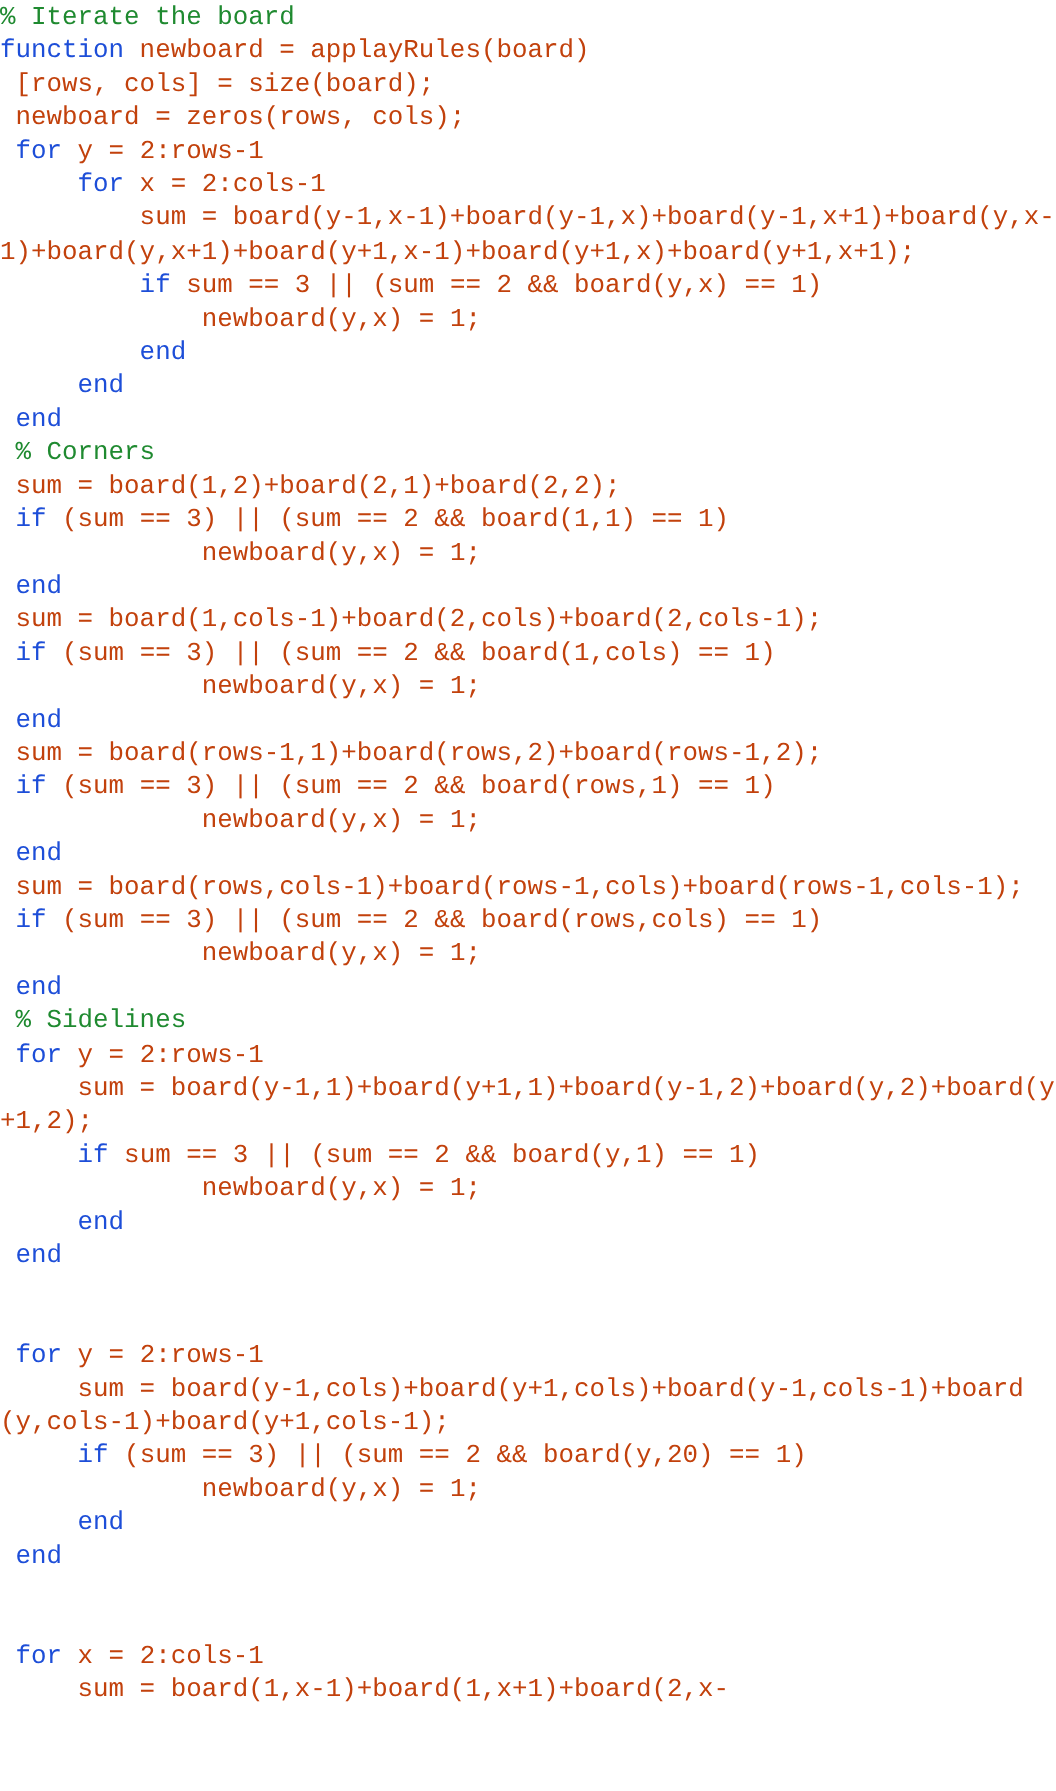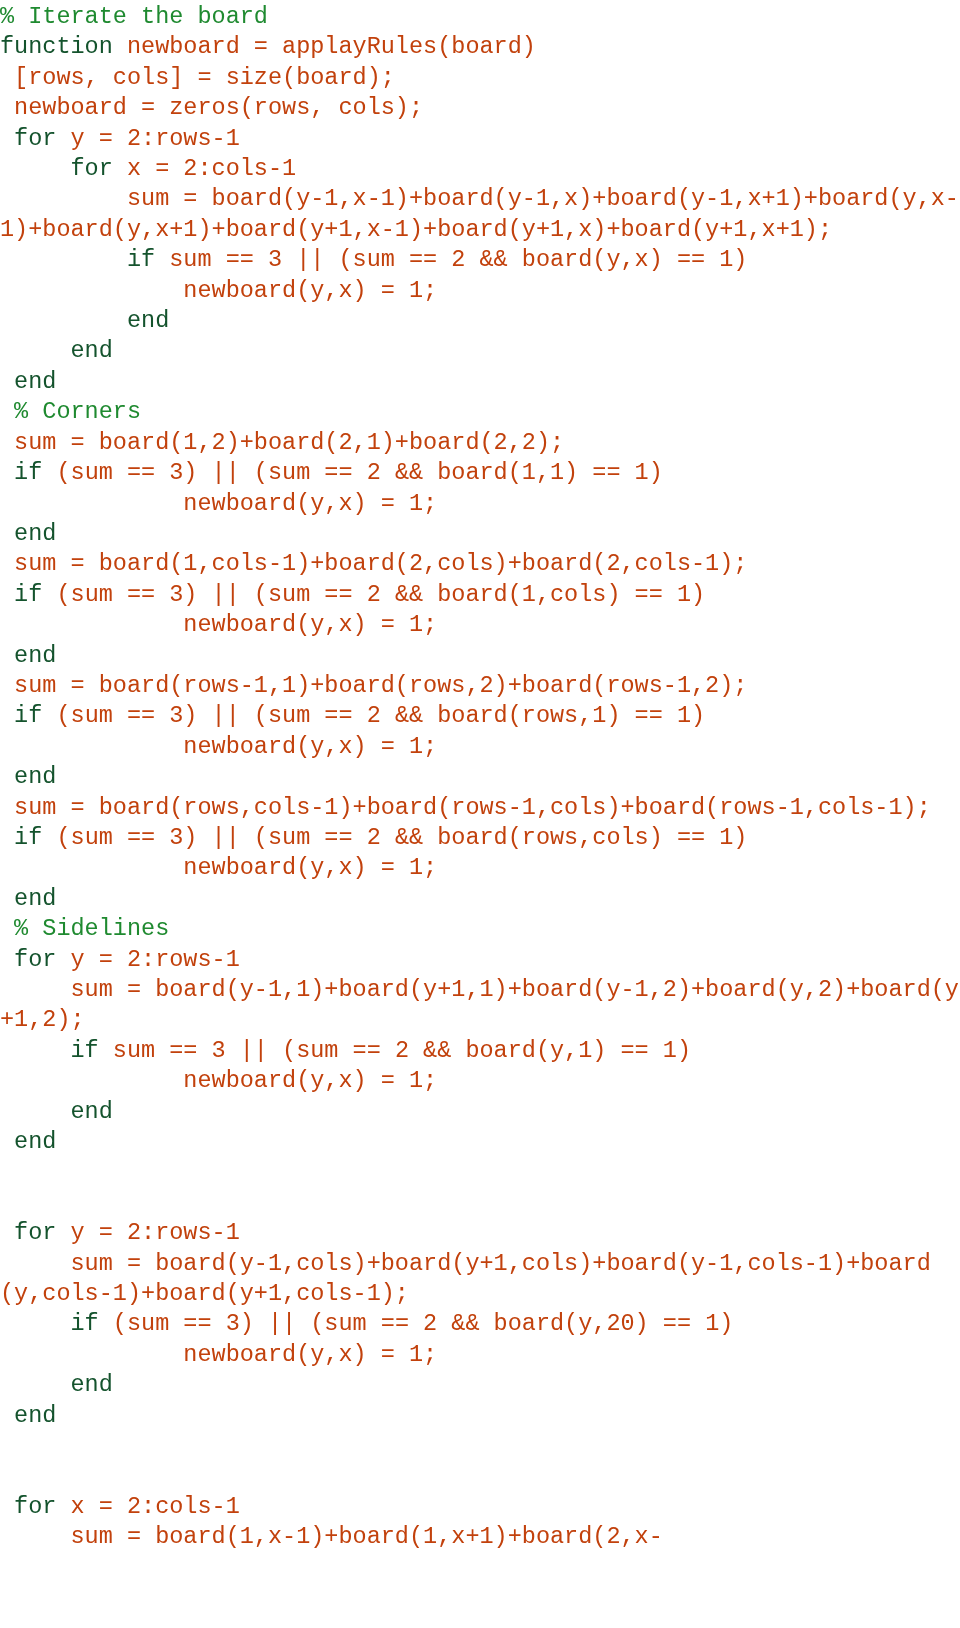--- a/index.html
+++ b/index.html
@@ -32,19 +32,19 @@
     display: block;
     white-space: pre-wrap;
     word-break: break-all;
     overflow-wrap: anywhere;
     min-height: 30.4px;
   }
   .code-line.blank {
     min-height: 30.4px;
   }
   .tok-comment { color: #1f8a30; }
-  .tok-keyword { color: #14532d; }
+  .tok-keyword { color: #1d4ed8; }
   .tok-plain   { color: #c2410c; }
 </style>
 </head>
 <body>
 
 <div id="code-listing"><div class="code-line"><span class="tok-comment">% Iterate the board</span></div><div class="code-line"><span class="tok-keyword">function</span><span class="tok-plain"> newboard = applayRules(board)</span></div><div class="code-line"><span class="tok-plain"> [rows, cols] = size(board);</span></div><div class="code-line"><span class="tok-plain"> newboard = zeros(rows, cols);</span></div><div class="code-line"><span class="tok-keyword"> for</span><span class="tok-plain"> y = 2:rows-1</span></div><div class="code-line"><span class="tok-keyword">     for</span><span class="tok-plain"> x = 2:cols-1</span></div><div class="code-line"><span class="tok-plain">         sum = board(y-1,x-1)+board(y-1,x)+board(y-1,x+1)+board(y,x-1)+board(y,x+1)+board(y+1,x-1)+board(y+1,x)+board(y+1,x+1);</span></div><div class="code-line"><span class="tok-keyword">         if</span><span class="tok-plain"> sum == 3 || (sum == 2 &amp;&amp; board(y,x) == 1)</span></div><div class="code-line"><span class="tok-plain">             newboard(y,x) = 1;</span></div><div class="code-line"><span class="tok-keyword">         end</span></div><div class="code-line"><span class="tok-keyword">     end</span></div><div class="code-line"><span class="tok-keyword"> end</span></div><div class="code-line"><span class="tok-comment"> % Corners</span></div><div class="code-line"><span class="tok-plain"> sum = board(1,2)+board(2,1)+board(2,2);</span></div><div class="code-line"><span class="tok-keyword"> if</span><span class="tok-plain"> (sum == 3) || (sum == 2 &amp;&amp; board(1,1) == 1)</span></div><div class="code-line"><span class="tok-plain">             newboard(y,x) = 1;</span></div><div class="code-line"><span class="tok-keyword"> end</span></div><div class="code-line"><span class="tok-plain"> sum = board(1,cols-1)+board(2,cols)+board(2,cols-1);</span></div><div class="code-line"><span class="tok-keyword"> if</span><span class="tok-plain"> (sum == 3) || (sum == 2 &amp;&amp; board(1,cols) == 1)</span></div><div class="code-line"><span class="tok-plain">             newboard(y,x) = 1;</span></div><div class="code-line"><span class="tok-keyword"> end</span></div><div class="code-line"><span class="tok-plain"> sum = board(rows-1,1)+board(rows,2)+board(rows-1,2);</span></div><div class="code-line"><span class="tok-keyword"> if</span><span class="tok-plain"> (sum == 3) || (sum == 2 &amp;&amp; board(rows,1) == 1)</span></div><div class="code-line"><span class="tok-plain">             newboard(y,x) = 1;</span></div><div class="code-line"><span class="tok-keyword"> end</span></div><div class="code-line"><span class="tok-plain"> sum = board(rows,cols-1)+board(rows-1,cols)+board(rows-1,cols-1);</span></div><div class="code-line"><span class="tok-keyword"> if</span><span class="tok-plain"> (sum == 3) || (sum == 2 &amp;&amp; board(rows,cols) == 1)</span></div><div class="code-line"><span class="tok-plain">             newboard(y,x) = 1;</span></div><div class="code-line"><span class="tok-keyword"> end</span></div><div class="code-line"><span class="tok-comment"> % Sidelines</span></div><div class="code-line"><span class="tok-keyword"> for</span><span class="tok-plain"> y = 2:rows-1</span></div><div class="code-line"><span class="tok-plain">     sum = board(y-1,1)+board(y+1,1)+board(y-1,2)+board(y,2)+board(y+1,2);</span></div><div class="code-line"><span class="tok-keyword">     if</span><span class="tok-plain"> sum == 3 || (sum == 2 &amp;&amp; board(y,1) == 1)</span></div><div class="code-line"><span class="tok-plain">             newboard(y,x) = 1;</span></div><div class="code-line"><span class="tok-keyword">     end</span></div><div class="code-line"><span class="tok-keyword"> end</span></div><div class="code-line blank">&nbsp;</div><div class="code-line blank">&nbsp;</div><div class="code-line"><span class="tok-keyword"> for</span><span class="tok-plain"> y = 2:rows-1</span></div><div class="code-line"><span class="tok-plain">     sum = board(y-1,cols)+board(y+1,cols)+board(y-1,cols-1)+board(y,cols-1)+board(y+1,cols-1);</span></div><div class="code-line"><span class="tok-keyword">     if</span><span class="tok-plain"> (sum == 3) || (sum == 2 &amp;&amp; board(y,20) == 1)</span></div><div class="code-line"><span class="tok-plain">             newboard(y,x) = 1;</span></div><div class="code-line"><span class="tok-keyword">     end</span></div><div class="code-line"><span class="tok-keyword"> end</span></div><div class="code-line blank">&nbsp;</div><div class="code-line blank">&nbsp;</div><div class="code-line"><span class="tok-keyword"> for</span><span class="tok-plain"> x = 2:cols-1</span></div><div class="code-line"><span class="tok-plain">     sum = board(1,x-1)+board(1,x+1)+board(2,x-</span></div></div>
 
 </body></html>

